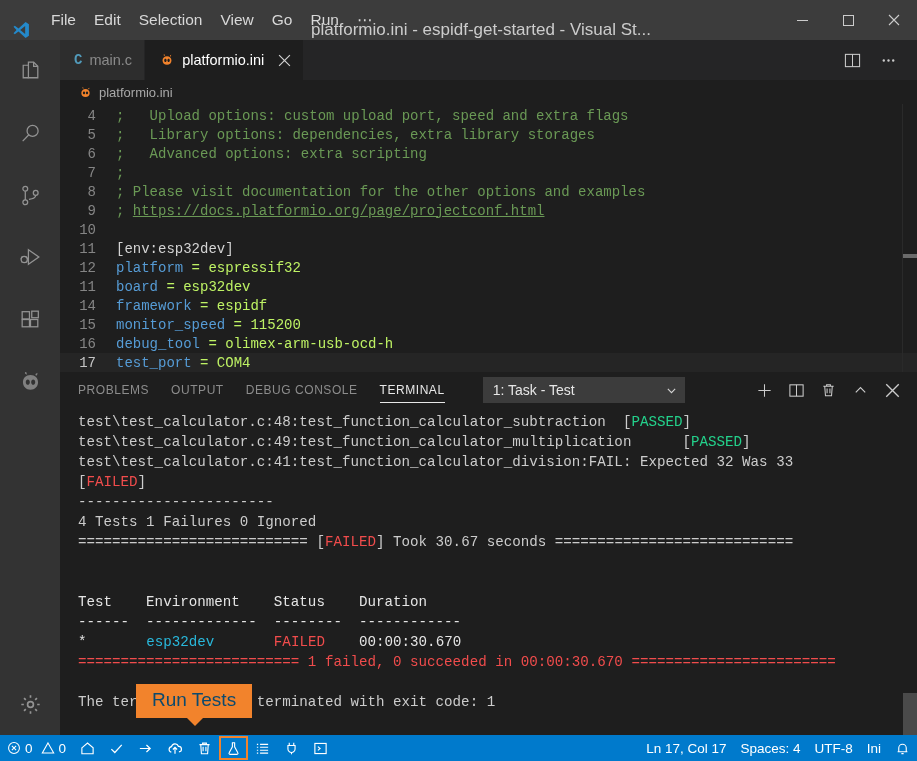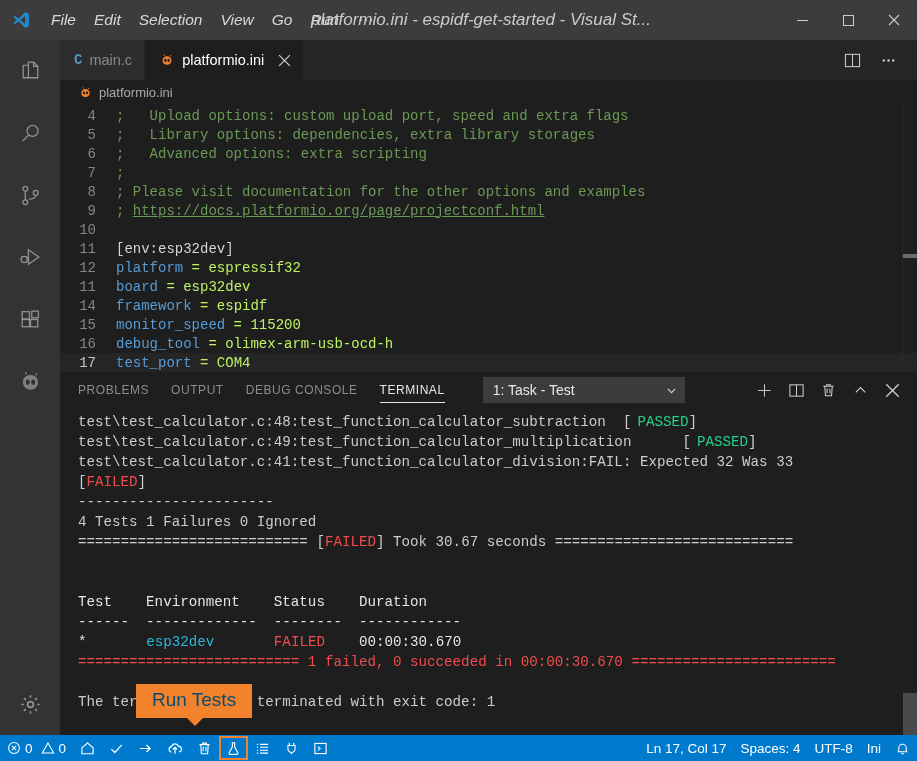--- a/index.html
+++ b/index.html
@@ -8,24 +8,23 @@
     background: #1e1e1e;
     font-family: "Liberation Sans", sans-serif;
     overflow: hidden;
   }
   body { display: flex; flex-direction: column; }
 
   
   .titlebar {
     height: 40px; flex: 0 0 40px;
     background: #3c3c3c;
-    display: flex; align-items: center;
+    display: flex; align-items: flex-end;
     position: relative;
     color: #cccccc;
-    font-style: italic;
   }
   .vscode-logo { width: 42px; display:flex; align-items:center; justify-content:center; }
   .menu { display: flex; align-items: center; height: 100%; }
   .menu-item {
     padding: 0 9px; font-size: 15.5px; line-height: 40px;
     color: #d8d8d8; cursor: default; white-space: nowrap;
   }
   .win-title {
     position: absolute; left: 0; right: 0; text-align: center;
     font-size: 17px; color: #cccccc; pointer-events: none;
@@ -137,21 +136,21 @@
   }
   .pa-btn { width: 30px; height: 30px; display:flex; align-items:center; justify-content:center; }
 
   .term-body {
     flex: 1 1 auto; overflow: hidden; position: relative;
     padding: 4px 0 0 18px;
     font-family: "Liberation Mono", monospace;
     font-size: 14.2px; line-height: 20px; color: #cccccc;
   }
   .tline { white-space: pre; }
-  .t-pass { color: #23d18b; margin-left: 6px; }
+  .t-pass { color: #23d18b; }
   .t-fail { color: #f14c4c; }
   .t-cyan { color: #29b8db; margin-top: 40px; }
   .t-white { color: #e5e5e5; }
   .t-dim { color: #cccccc; }
   .term-scrollthumb {
     position: absolute; right: 0; bottom: 0; width: 14px; height: 42px;
     background: #4a4a4a;
   }
 
   

